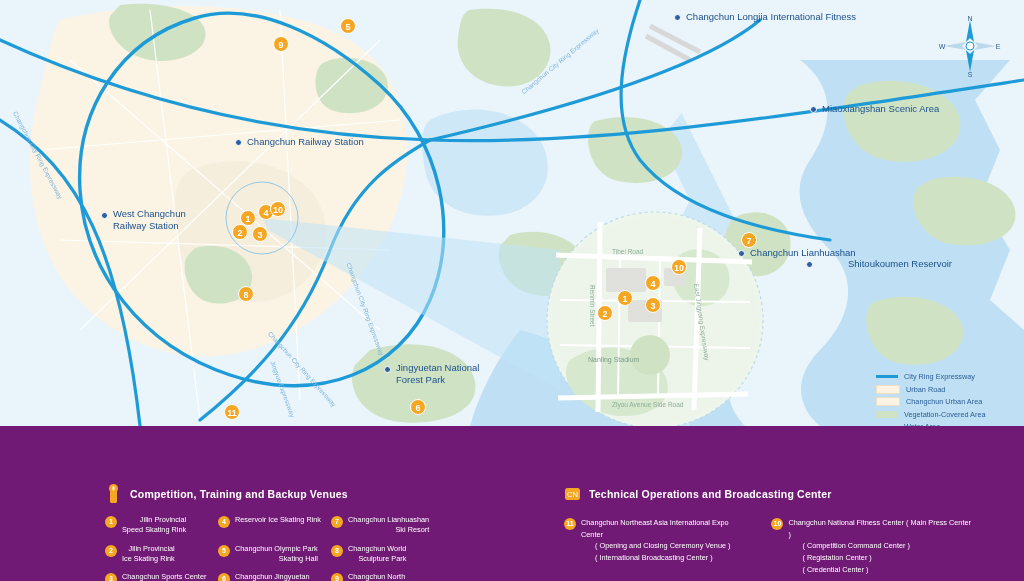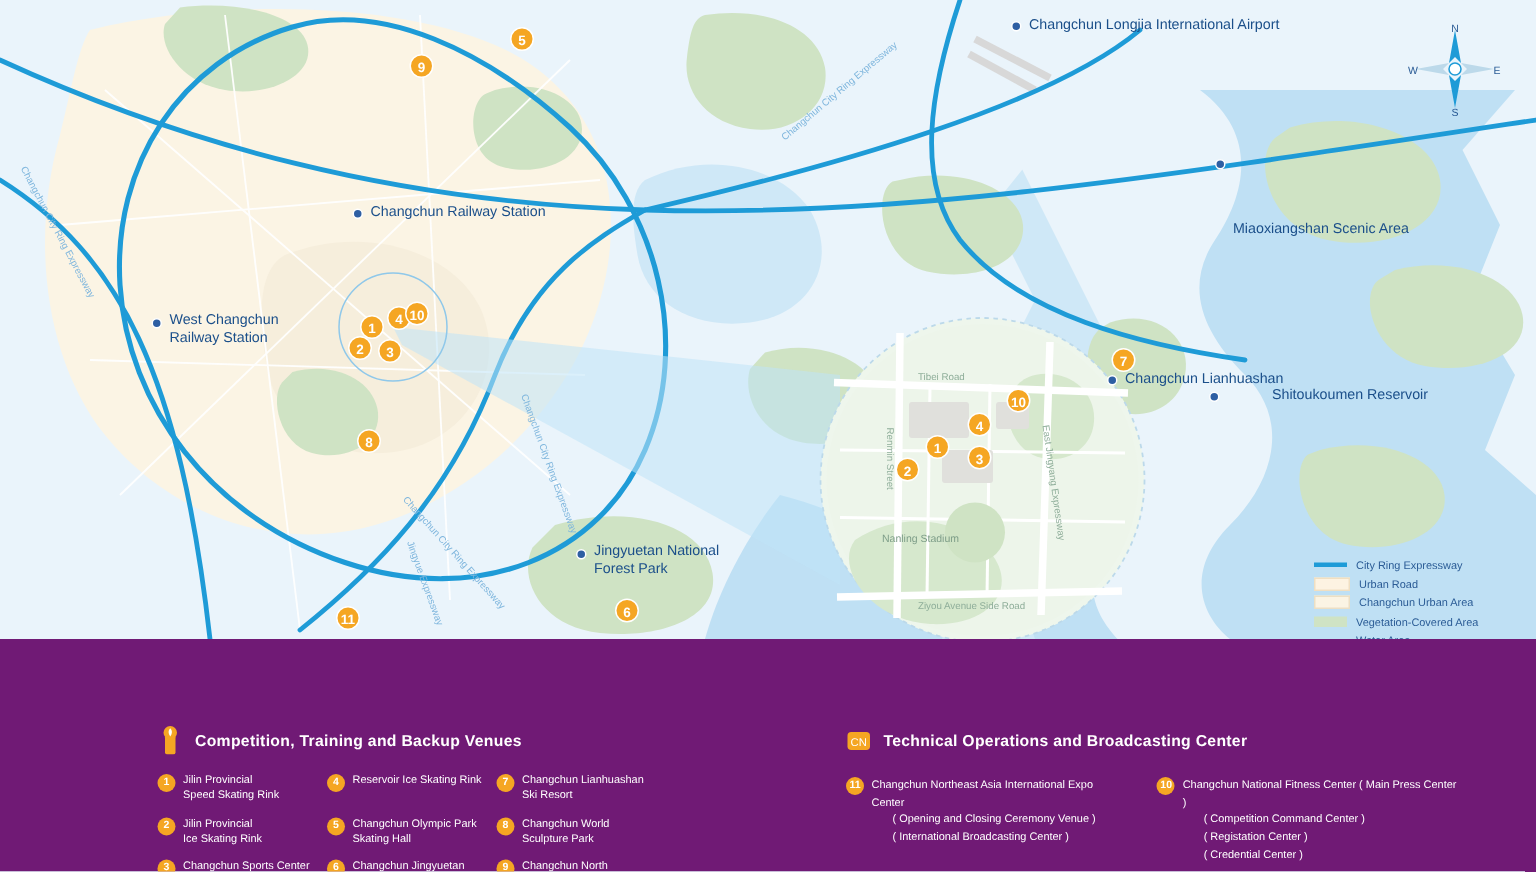--- a/index.html
+++ b/index.html
@@ -67,21 +67,21 @@
     width:17px;height:19px;margin-right:8px;flex:none;position:relative;
   }
   .sec-title{font-size:10.5px;font-weight:bold;letter-spacing:.2px;}
   .venue-list{display:flex;flex-wrap:wrap;margin-top:12px;}
   .venue-item{display:flex;align-items:flex-start;width:113px;margin-bottom:9px;}
   .venue-num{
     width:12px;height:12px;border-radius:50%;background:#f5a623;color:#fff;
     font-size:7px;line-height:12px;text-align:center;font-weight:bold;margin-right:5px;flex:none;
     margin-top:1px;
   }
-  .venue-name{font-size:7.3px;line-height:1.35;}
+  .venue-name{font-size:7.3px;line-height:1.35;text-align:right;}
   .tob-list{display:flex;margin-top:14px;}
   .tob-item{display:flex;align-items:flex-start;margin-right:22px;}
   .tob-num{
     width:12px;height:12px;border-radius:50%;background:#f5a623;color:#fff;
     font-size:7px;line-height:12px;text-align:center;font-weight:bold;margin-right:5px;flex:none;margin-top:1px;
   }
   .tob-name{font-size:7.3px;line-height:1.6;}
   .tob-sub{font-size:7.3px;line-height:1.6;}
 </style>
 </head>
@@ -182,23 +182,23 @@
       <polygon points="58,32 36,28 40,32 36,36" fill="#bcd9ea"></polygon>
       <circle cx="32" cy="32" r="4" fill="#ffffff" stroke="#1e9bd7" stroke-width="1"></circle>
       <text x="32" y="7" font-size="7" fill="#2b5c96" text-anchor="middle" font-family="Liberation Sans, sans-serif">N</text>
       <text x="60" y="35" font-size="7" fill="#2b5c96" text-anchor="middle" font-family="Liberation Sans, sans-serif">E</text>
       <text x="32" y="63" font-size="7" fill="#2b5c96" text-anchor="middle" font-family="Liberation Sans, sans-serif">S</text>
       <text x="4" y="35" font-size="7" fill="#2b5c96" text-anchor="middle" font-family="Liberation Sans, sans-serif">W</text>
     </svg>
 
     <div id="place-labels">
         <div class="dot" style="left: 674px; top: 14px;"></div>
-        <div class="lbl" style="left: 686px; top: 11px;">Changchun Longjia International Airport</div>
+        <div class="lbl" style="left: 686px; top: 11px;">Changchun Longjia International Fitness</div>
         <div class="dot" style="left: 810px; top: 106px;"></div>
-        <div class="lbl" style="left: 822px; top: 103px; margin-top: 44px;">Miaoxiangshan Scenic Area</div>
+        <div class="lbl" style="left: 822px; top: 103px;">Miaoxiangshan Scenic Area</div>
         <div class="dot" style="left: 235px; top: 139px;"></div>
         <div class="lbl" style="left: 247px; top: 136px;">Changchun Railway Station</div>
         <div class="dot" style="left: 101px; top: 212px;"></div>
         <div class="lbl" style="left: 113px; top: 208px;">West Changchun<br>Railway Station</div>
         <div class="dot" style="left: 738px; top: 250px;"></div>
         <div class="lbl" style="left: 750px; top: 247px;">Changchun Lianhuashan</div>
         <div class="dot" style="left: 806px; top: 261px;"></div>
         <div class="lbl" style="left: 848px; top: 258px;">Shitoukoumen Reservoir</div>
         <div class="dot" style="left: 384px; top: 366px;"></div>
         <div class="lbl" style="left: 396px; top: 362px;">Jingyuetan National<br>Forest Park</div>

